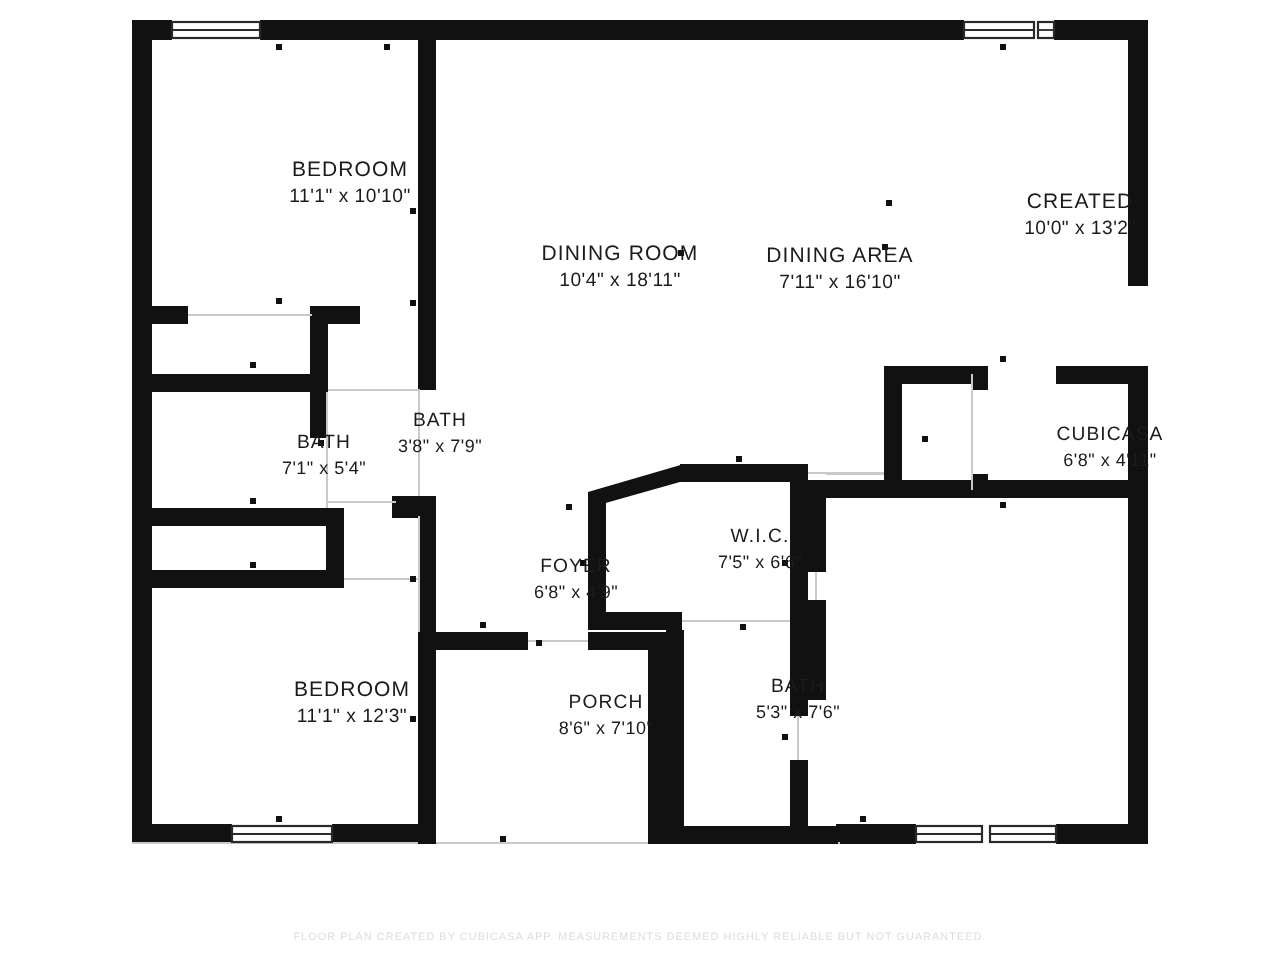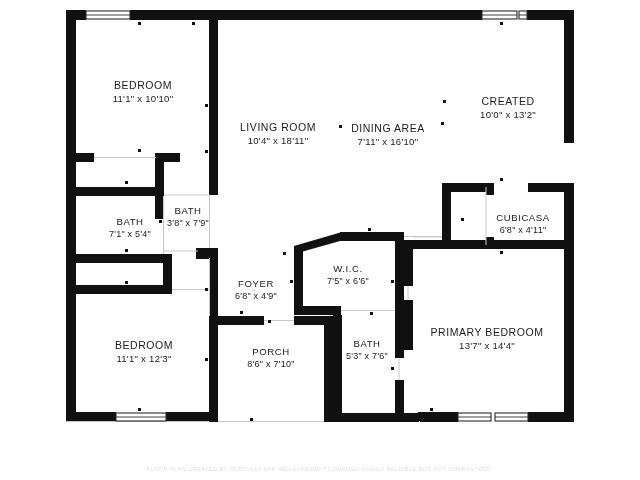--- a/index.html
+++ b/index.html
@@ -35,20 +35,21 @@
   .win-line { stroke: #2a2a2a; stroke-width: 0.9; }
   .marker { fill: #111111; }
 
   .room-label {
     position: absolute;
     text-align: center;
     transform: translate(-50%, -50%);
     line-height: 1.25;
     white-space: nowrap;
     pointer-events: auto;
+    margin-left: 32px;
   }
   .room-name {
     display: block;
     font-size: 10.5px;
     letter-spacing: 0.55px;
     color: #1b1b1b;
     font-weight: 400;
   }
   .room-dims {
     display: block;
@@ -259,21 +260,21 @@
       <rect class="marker" x="240" y="311" width="3" height="3"></rect>
     </g>
   </svg>
 
   <div class="room-label" style="left:143px; top:92px;">
     <span class="room-name">BEDROOM</span>
     <span class="room-dims">11'1" x 10'10"</span>
   </div>
 
   <div class="room-label" style="left:278px; top:134px;">
-    <span class="room-name">LIVING ROOM</span>
+    <span class="room-name">DINING ROOM</span>
     <span class="room-dims">10'4" x 18'11"</span>
   </div>
 
   <div class="room-label" style="left:388px; top:135px;text-align:center;">
     <span class="room-name">DINING AREA</span>
     <span class="room-dims">7'11" x 16'10"</span>
   </div>
 
   <div class="room-label" style="left:508px; top:108px;">
     <span class="room-name">CREATED</span>
@@ -303,24 +304,20 @@
   <div class="room-label small" style="left:256px; top:290px;">
     <span class="room-name">FOYER</span>
     <span class="room-dims">6'8" x 4'9"</span>
   </div>
 
   <div class="room-label small" style="left:367px; top:350px;">
     <span class="room-name">BATH</span>
     <span class="room-dims">5'3" x 7'6"</span>
   </div>
 
-  <div class="room-label" style="left:487px; top:339px;">
-    <span class="room-name">PRIMARY BEDROOM</span>
-    <span class="room-dims">13'7" x 14'4"</span>
-  </div>
 
   <div class="room-label" style="left:144px; top:352px;">
     <span class="room-name">BEDROOM</span>
     <span class="room-dims">11'1" x 12'3"</span>
   </div>
 
   <div class="room-label small" style="left:271px; top:358px;">
     <span class="room-name">PORCH</span>
     <span class="room-dims">8'6" x 7'10"</span>
   </div>

